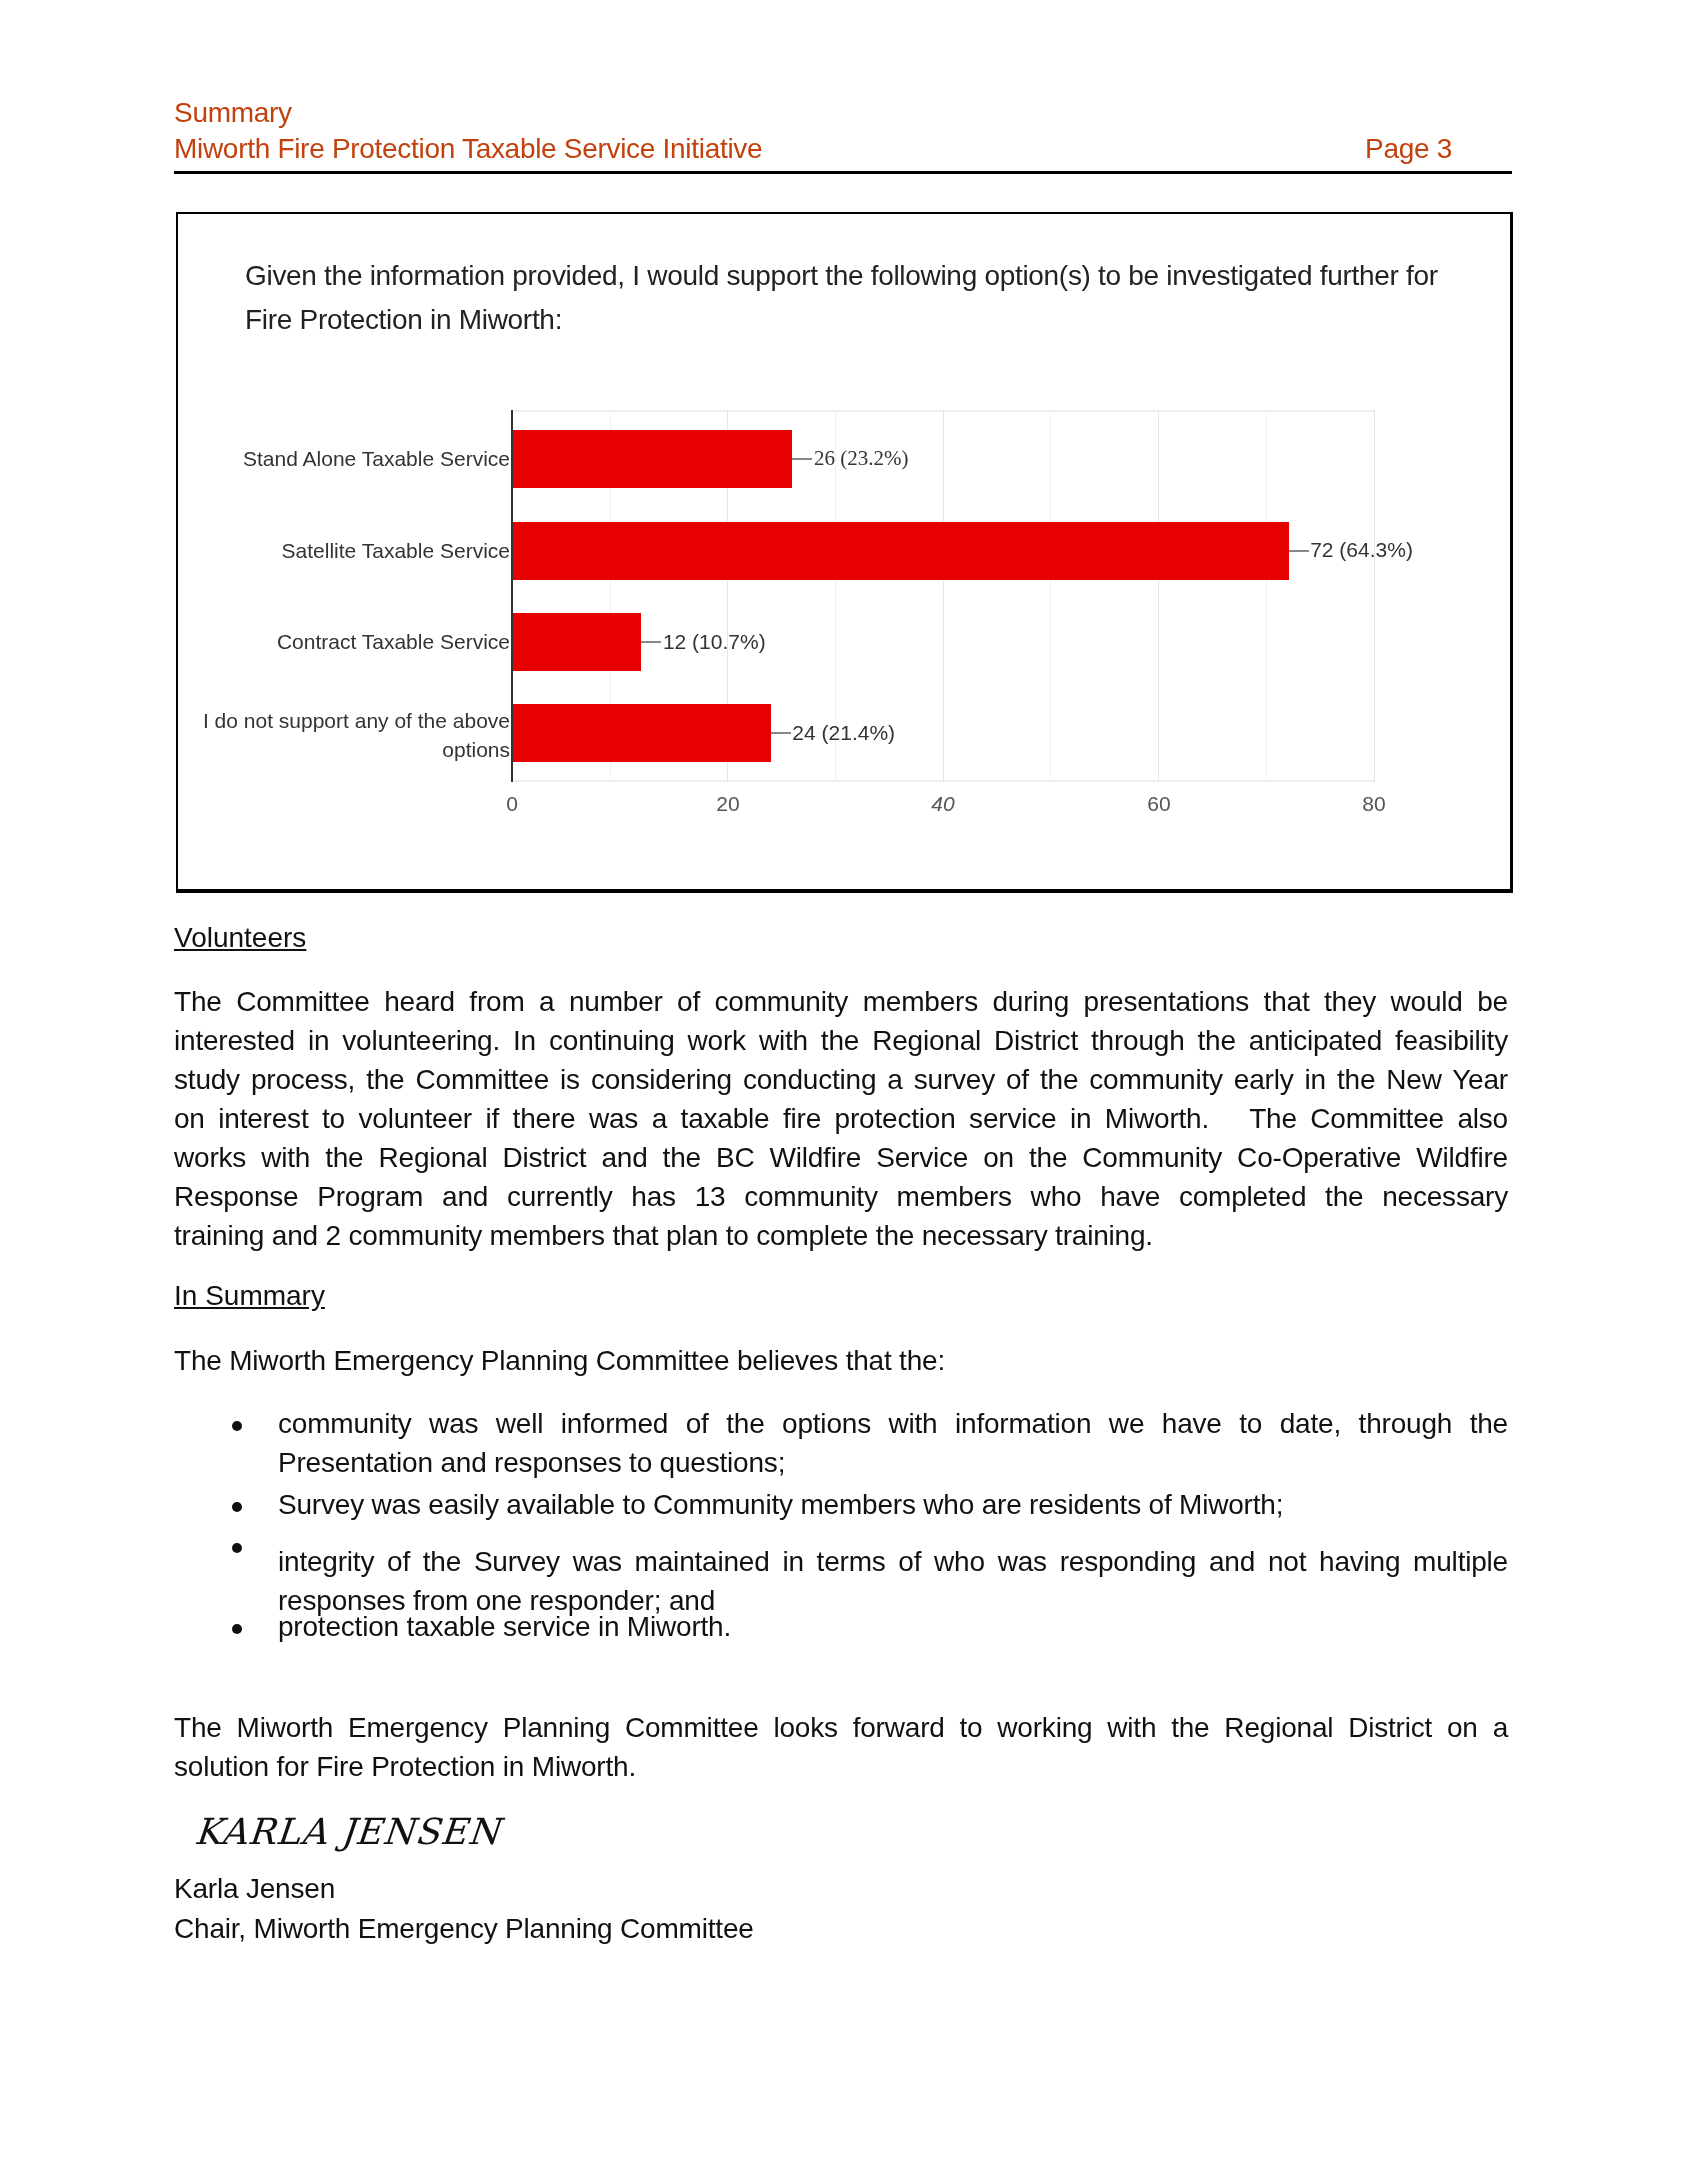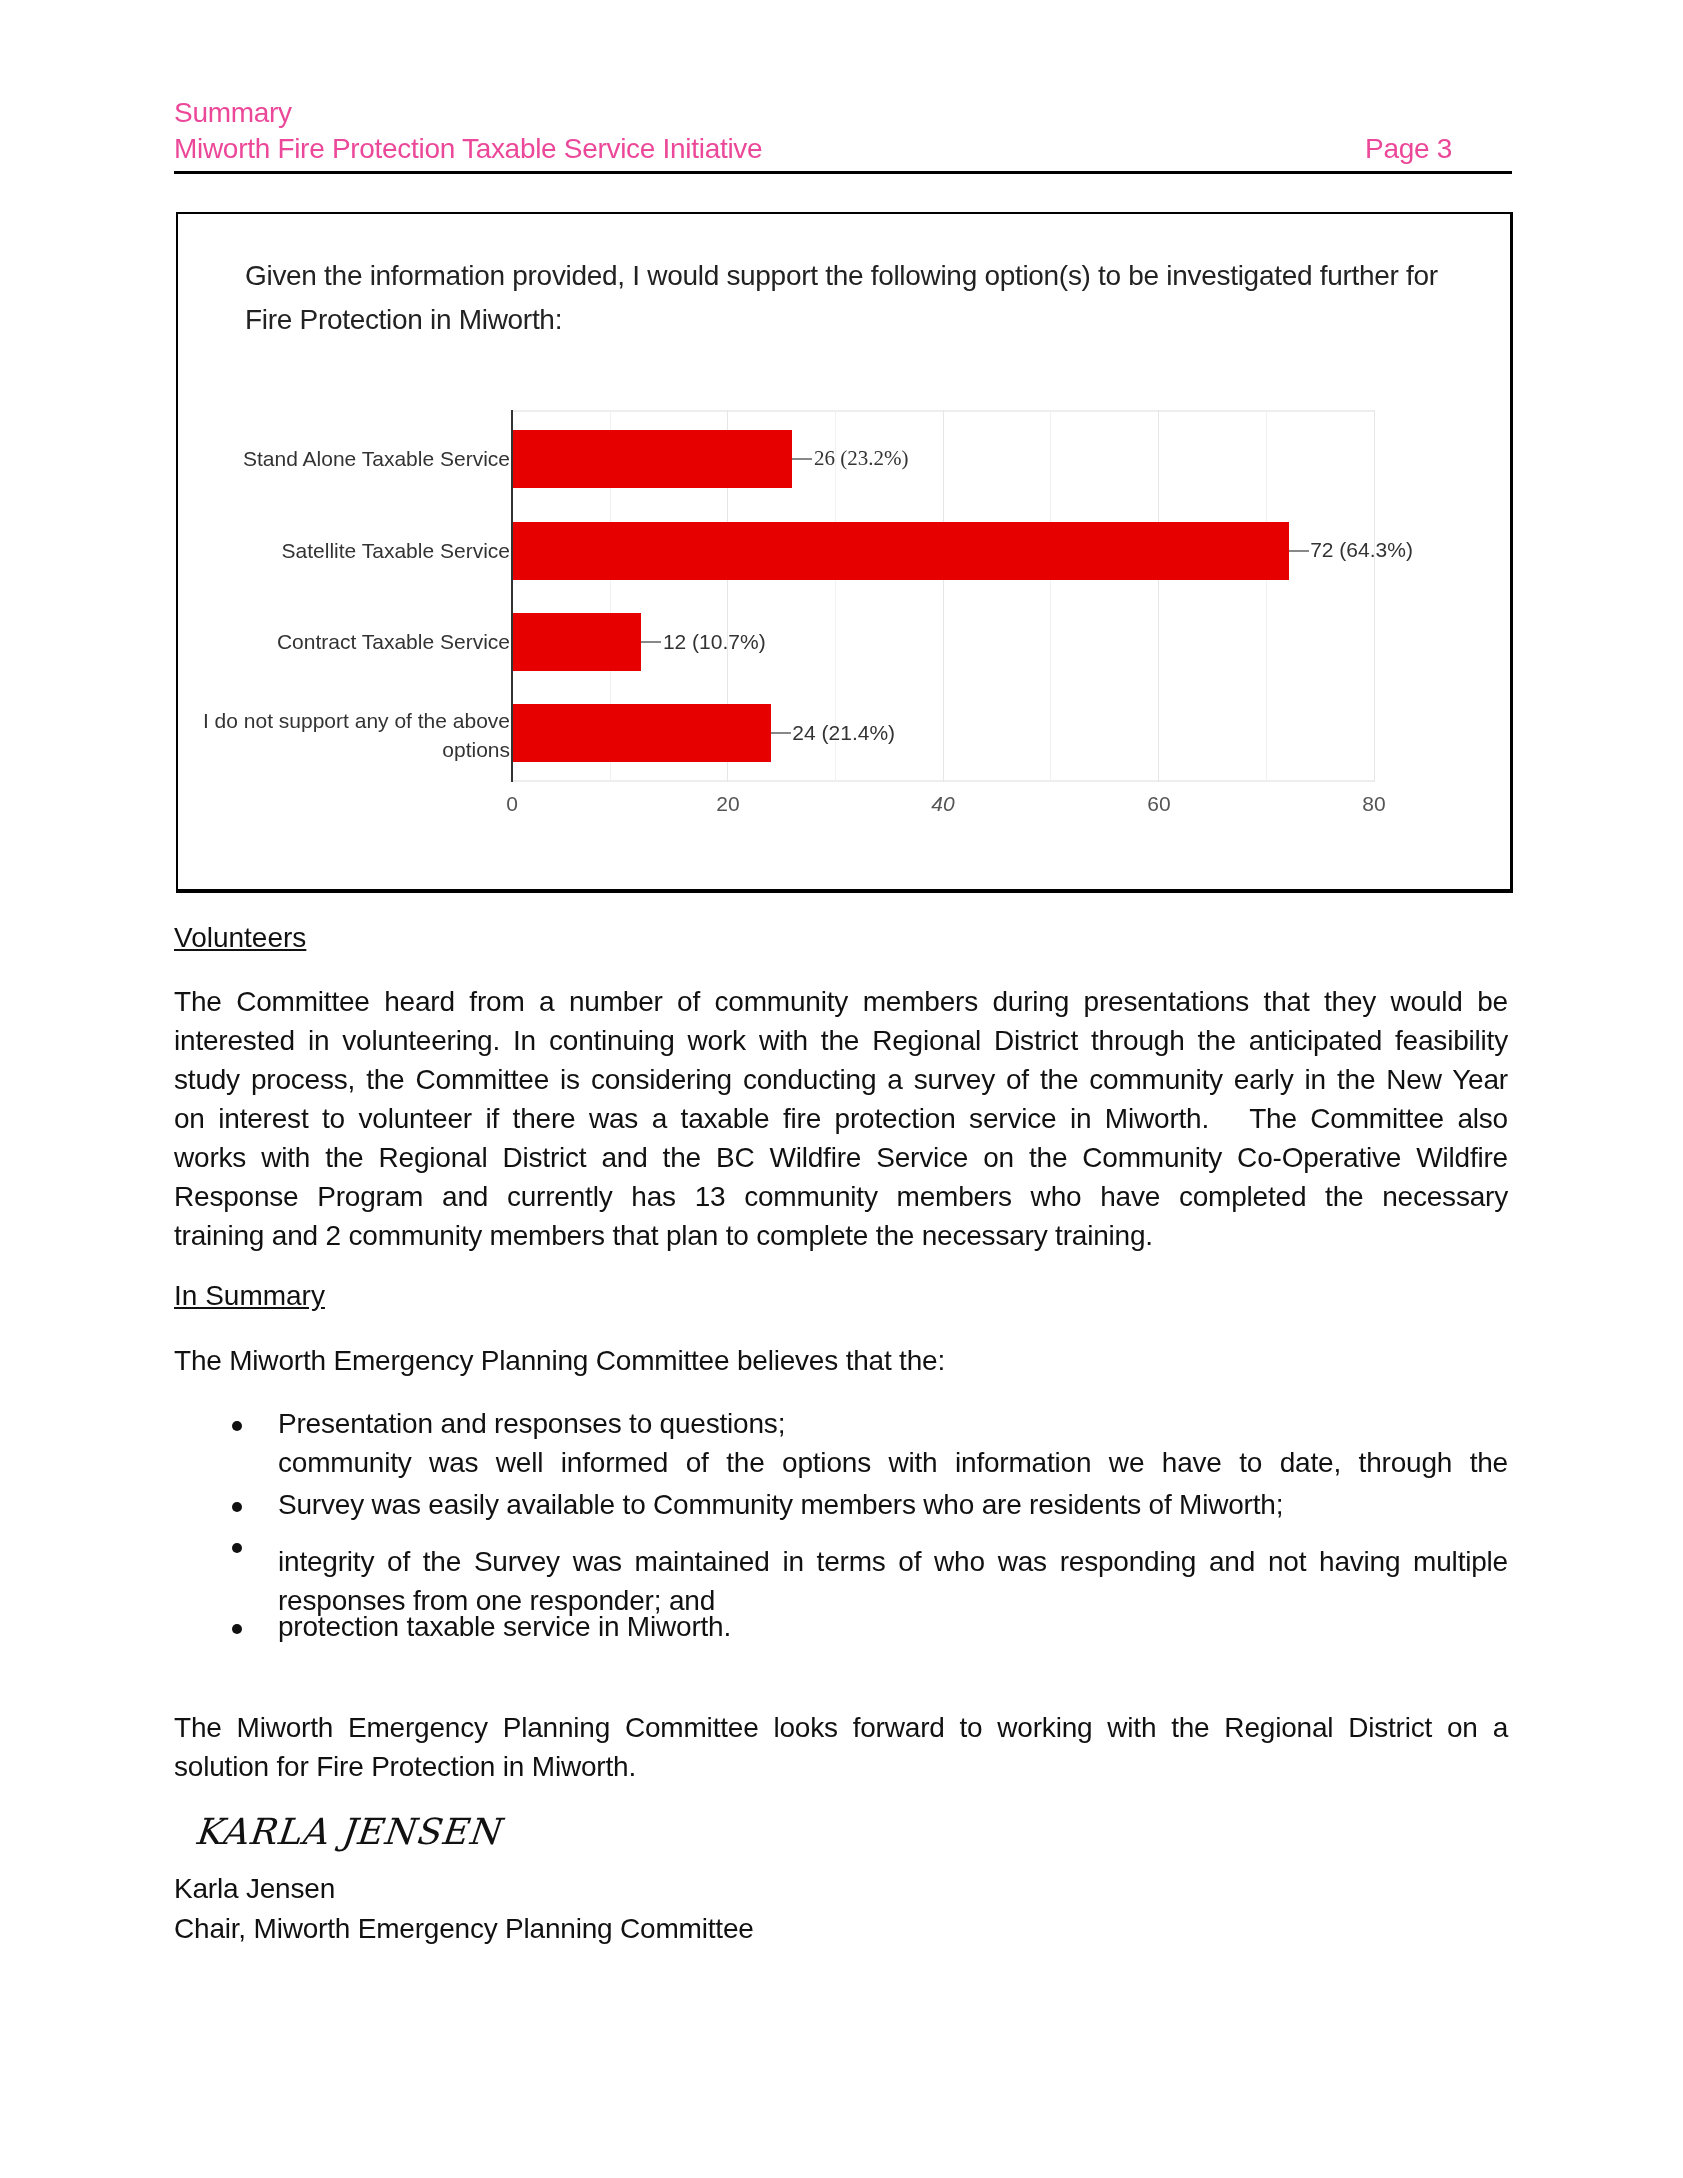--- a/index.html
+++ b/index.html
@@ -1,19 +1,19 @@
 <!DOCTYPE html>
 <html style="font-size:14.4px"><head>
 <meta charset="utf-8">
 <style>
   html, body { margin:0; padding:0; background:#ffffff; }
   body { width:1683px; height:2178px; position:relative; overflow:hidden;
          font-family:"Liberation Sans", sans-serif; color:#111; }
   .abs { position:absolute; }
-  .hdr { font-family:"Liberation Sans Narrow","Liberation Sans", sans-serif; font-size:28px; color:#ec4899; letter-spacing:-0.3px; }
+  .hdr { font-family:"Liberation Sans Narrow","Liberation Sans", sans-serif; font-size:28px; color:#c2410c; letter-spacing:-0.3px; }
   .rule { left:174px; width:1338px; top:171px; height:2.7px; background:#000; }
   .chart-box { left:176px; top:212px; width:1332px; height:675px; border:2.7px solid #000; border-right-width:3.6px; border-bottom-width:4.5px; background:#fff; }
   .question { left:221px; width:1269px; font-size:28px; color:#222; line-height:44px; letter-spacing:-0.3px; }
   .plot { left:511px; top:410px; width:863px; height:372px; }
   .grid { position:absolute; top:0; bottom:0; width:0.9px; background:#e6e6e6; }
   .grid.minor { background:#f1f1f1; }
   .plot-top { position:absolute; left:0; right:0; top:0; height:1.8px; background:#eeeeee; }
   .plot-bottom { position:absolute; left:0; right:0; bottom:0; height:1.8px; background:#eeeeee; }
   .yaxis { position:absolute; left:0; top:0; bottom:0; width:1.8px; background:#333; }
   .bar { position:absolute; left:0.9px; height:58px; background:#e60000; }
@@ -96,22 +96,22 @@
   <div style="text-align-last:justify;">Response Program and currently has 13 community members who have completed the necessary</div>
   <div>training and 2 community members that plan to complete the necessary training.</div>
 </div>
 
 <div class="abs heading-u" style="left:174px; top:1280px;">In Summary</div>
 <div class="abs body-text" style="left:174px; top:1341px;">The Miworth Emergency Planning Committee believes that the:</div>
 
 <div class="abs" style="left:0; top:1404px; width:1683px;">
   <div class="bullet-dot" style="top:17px;"></div>
   <div class="bullet-text body-text" style="top:0;">
+    <div style="text-align-last:justify;">community was well informed of the options with information we have to date, through the</div>
     <div>Presentation and responses to questions;</div>
-    <div style="text-align-last:justify;">community was well informed of the options with information we have to date, through the</div>
   </div>
 
   <div class="bullet-dot" style="top:98px;"></div>
   <div class="bullet-text body-text" style="top:81px;">
     <div>Survey was easily available to Community members who are residents of Miworth;</div>
   </div>
 
   <div class="bullet-dot" style="top:139px;"></div>
   <div class="bullet-text body-text" style="top:138px;">
     <div style="text-align-last:justify;">integrity of the Survey was maintained in terms of who was responding and not having multiple</div>

